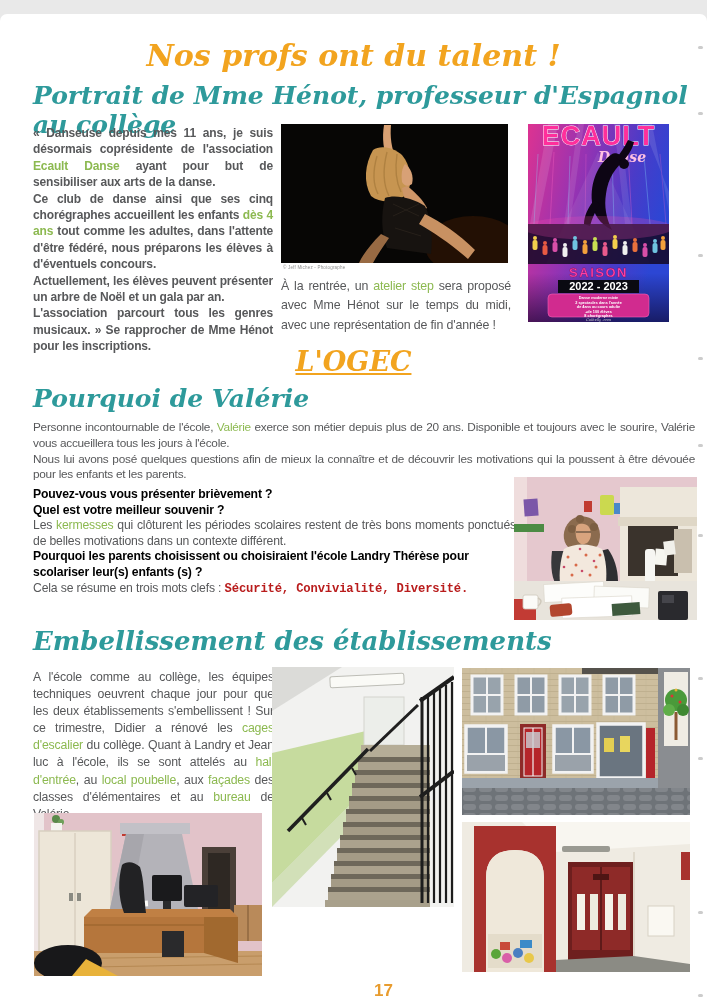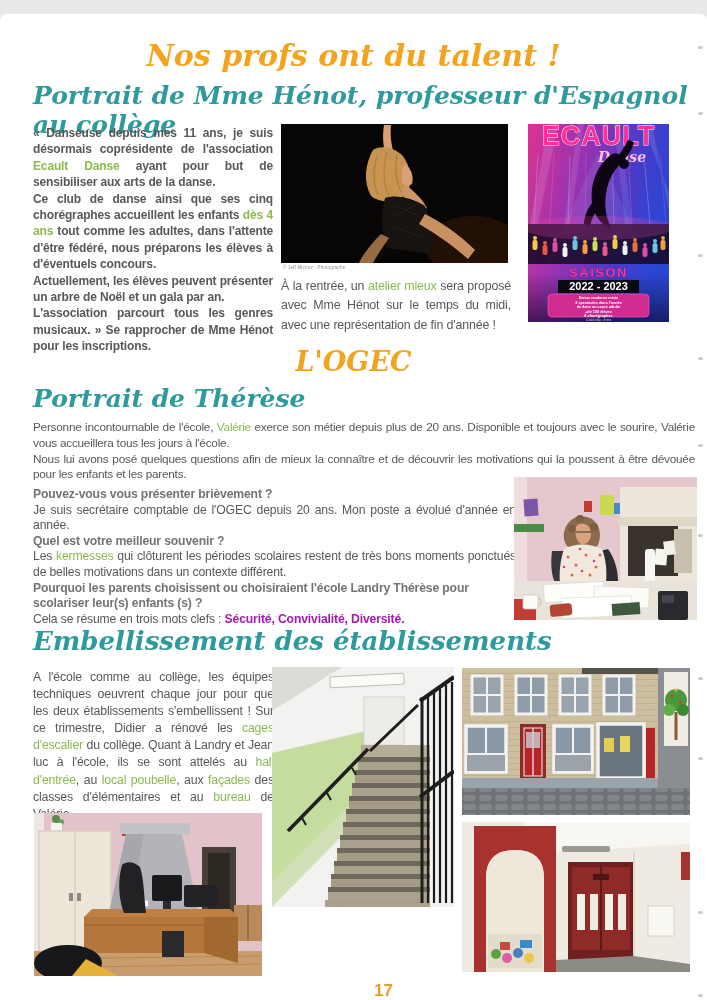--- a/index.html
+++ b/index.html
@@ -4,31 +4,31 @@
 <style>
   html,body{margin:0;padding:0;background:#e9e9e9;}
   .page{
     position:relative;width:707px;height:1000px;margin:14px auto;background:#ffffff;
     font-family:"Liberation Sans","DejaVu Sans",sans-serif;color:#57585A;overflow:hidden;border-radius:7px;
   }
   .script{font-family:"DejaVu Serif","Liberation Serif",serif;font-style:italic;font-weight:700;}
   .abs{position:absolute;}
   .body-txt{font-size:12px;letter-spacing:-0.15px;text-align:justify;color:#57585A;}
   .g{color:#8CB950;}
-  .gb{color:#a21caf;font-weight:bold;}
+  .gb{color:#b91c1c;font-weight:bold;font-family:Liberation Mono, monospace;}
   #page-title{top:24px;left:0;width:707px;text-align:center;font-size:30px;color:#F2A41F;}
   #henot-heading{top:67px;left:33px;font-size:25px;color:#2E9A9B;}
   #henot-quote{top:111px;left:33px;width:240px;line-height:16.4px;font-weight:bold;}
   #photo-credit{top:250.5px;left:283px;font-size:4.5px;color:#8f8f8f;letter-spacing:.2px;}
   #rentree{top:263px;left:281px;width:230px;line-height:19.4px;font-size:12.4px;}
-  #ogec-title{top:332px;left:0;width:707px;text-align:center;font-size:27px;color:#F2A41F;}
+  #ogec-title{top:332px;left:0;width:707px;text-align:center;font-size:27px;color:#F2A41F;text-decoration:underline;}
   #valerie-heading{top:370px;left:33px;font-size:25px;color:#2E9A9B;}
   #ogec-intro{top:406px;left:33px;width:662px;line-height:15.8px;font-size:11.8px;letter-spacing:-0.25px;}
   #qa{top:473px;left:33px;width:483px;line-height:15.6px;font-size:12.2px;}
-  .q{font-weight:bold;color:#737373;text-align:left;}
+  .q{font-weight:bold;color:#000000;text-align:left;}
   #emb-heading{top:612px;left:33px;font-size:26px;color:#2E9A9B;}
   #emb-body{top:655px;left:33px;width:241px;line-height:17.1px;font-size:12.3px;}
   #page-number{top:967px;left:0;width:707px;text-align:center;font-size:17px;font-weight:bold;color:#E89C2F;padding-left:30px;}
   .photo{position:absolute;}
   .photo svg{display:block;}
   .edge-mark{position:absolute;left:698px;width:5px;height:3px;border-radius:2px;background:#a3a3a3;opacity:.55;}
   .pt-brand{font-family:"Liberation Sans",sans-serif;font-weight:bold;letter-spacing:1px;}
   .pt-script{font-family:"DejaVu Serif",serif;font-style:italic;font-weight:bold;}
   .pt-saison{font-family:"Liberation Sans",sans-serif;font-weight:bold;letter-spacing:1.5px;}
   .pt-years{font-family:"Liberation Sans",sans-serif;font-weight:bold;}
@@ -57,21 +57,21 @@
       <path d="M124,40 C130,44 133,52 131,60 C127,63 123,62 121,58 C120,50 121,44 124,40 Z" fill="#D8A176"></path>
       <path d="M126,62 C134,68 142,76 146,84 L132,92 C126,82 122,72 121,64 Z" fill="#CE9668"></path>
       <path d="M104,74 C100,90 100,108 106,124 L150,130 C152,112 150,94 144,82 C132,74 114,70 104,74 Z" fill="#171310"></path>
       <path d="M112,80 L138,92 M112,92 L138,80 M114,104 L140,112" stroke="#2b241d" stroke-width="1" opacity=".8"></path>
       <path d="M144,90 C160,98 178,110 194,126 L187,135 C170,120 152,108 138,100 Z" fill="#C89162"></path>
       <path d="M100,110 C90,120 82,130 78,139 L92,139 C98,128 104,120 108,114 Z" fill="#A9764A" opacity=".9"></path>
     </svg>
   </div>
   <div class="abs" id="photo-credit">© Jeff Michez - Photographe</div>
 
-  <div class="abs body-txt" id="rentree"><span>À la rentrée, un </span><span class="g">atelier mieux</span><span> sera proposé avec Mme Hénot sur le temps du midi, avec une représentation de fin d'année !</span></div>
+  <div class="abs body-txt" id="rentree"><span>À la rentrée, un </span><span class="g">atelier step</span><span> sera proposé avec Mme Hénot sur le temps du midi, avec une représentation de fin d'année !</span></div>
 
   <div class="photo" style="left:528px;top:110px;">
     <svg width="141" height="198" viewBox="0 0 141 198">
       <defs>
         <linearGradient id="pg" x1="0" y1="0" x2="1" y2="0.35">
           <stop offset="0" stop-color="#DD3391"></stop>
             <stop offset="0.4" stop-color="#9733B2"></stop>
           <stop offset="0.75" stop-color="#4A3BC8"></stop>
             <stop offset="1" stop-color="#2C46D4"></stop>
         </linearGradient>
@@ -172,26 +172,25 @@
       <text x="70.5" y="175" text-anchor="middle" font-size="3.8" class="pt-box" fill="#FFFFFF">Danse moderne mixte</text>
       <text x="70.5" y="179.5" text-anchor="middle" font-size="3.8" class="pt-box" fill="#FFFFFF">2 spectacles dans l'année</text>
       <text x="70.5" y="184" text-anchor="middle" font-size="3.8" class="pt-box" fill="#FFFFFF">de 4ans au cours adulte</text>
       <text x="70.5" y="188.5" text-anchor="middle" font-size="3.8" class="pt-box" fill="#FFFFFF">+de 100 élèves</text>
       <text x="70.5" y="193" text-anchor="middle" font-size="3.8" class="pt-box" fill="#FFFFFF">8 chorégraphes</text>
       <text x="70.5" y="197" text-anchor="middle" font-size="3.6" class="pt-sig" fill="#D8D8D8">Cathelly .com</text>
     </svg>
   </div>
 
   <div class="abs script" id="ogec-title">L'OGEC</div>
-  <div class="abs script" id="valerie-heading">Portrait de Thérèse</div>
+  <div class="abs script" id="valerie-heading">Pourquoi de Valérie</div>
   <div class="abs body-txt" id="ogec-intro"><span>Personne incontournable de l'école, </span><span class="g">Valérie</span><span> exerce son métier depuis plus de 20 ans. Disponible et toujours avec le sourire, Valérie vous accueillera tous les jours à l'école.</span><br><span>Nous lui avons posé quelques questions afin de mieux la connaître et de découvrir les motivations qui la poussent à être dévouée pour les enfants et les parents.</span></div>
 
   <div class="abs body-txt" id="qa">
     <div class="q">Pouvez-vous vous présenter brièvement ?</div>
-    <div><span>Je suis secrétaire comptable de l'OGEC depuis 20 ans. Mon poste a évolué d'année en année.</span></div>
     <div class="q">Quel est votre meilleur souvenir ?</div>
     <div><span>Les </span><span class="g">kermesses</span><span> qui clôturent les périodes scolaires restent de très bons moments ponctués de belles motivations dans un contexte différent.</span></div>
     <div class="q">Pourquoi les parents choisissent ou choisiraient l'école Landry Thérèse pour scolariser leur(s) enfants (s) ?</div>
     <div><span>Cela se résume en trois mots clefs : </span><span class="gb">Sécurité, Convivialité, Diversité.</span></div>
   </div>
 
   <div class="photo" style="left:514px;top:463px;">
     <svg width="183" height="143" viewBox="0 0 183 143">
       <rect width="183" height="143" fill="#E5C8CE"></rect>
       <rect x="0" y="0" width="13" height="143" fill="#EFDDDD"></rect>

